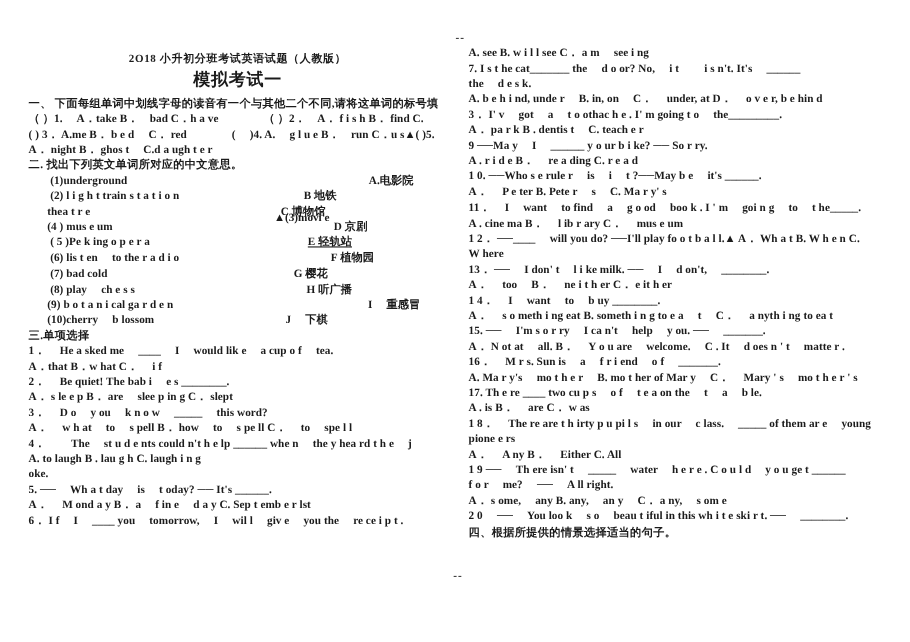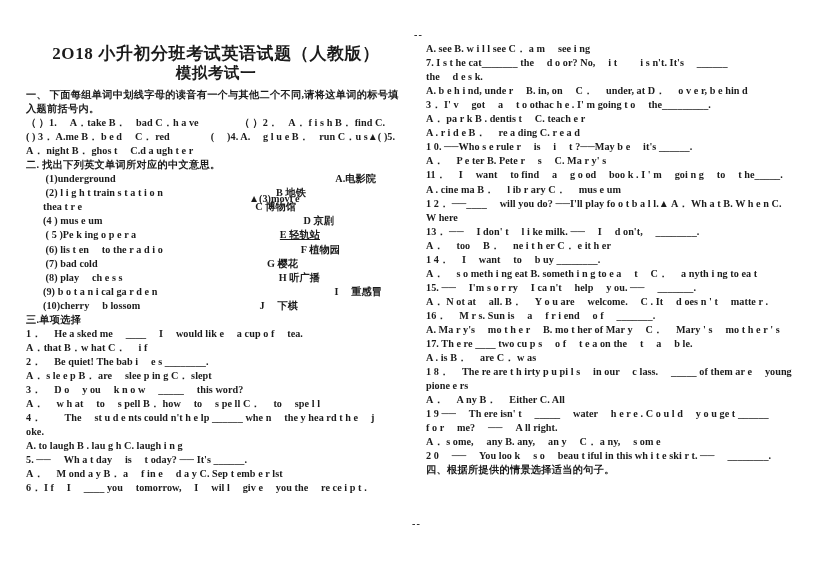--- a/index.html
+++ b/index.html
@@ -24,21 +24,21 @@
     height: 584px;
   }
   #col-left  { left: 26px;  width: 380px; }
   #col-right { left: 406px; width: 415px; }
 
   .title-block {
     margin-top: 44px;
     text-align: center;
   }
   .title-main {
-    font-size: 17px;
+    font-size: 10px;
     font-weight: bold;
     letter-spacing: 0.6px;
     white-space: nowrap;
     line-height: 19px;
   }
   .title-sub {
     font-size: 15.5px;
     font-weight: bold;
     letter-spacing: 0.6px;
     line-height: 19px;
@@ -98,21 +98,20 @@
 
   <div class="col" id="col-left">
 
     <div class="title-block">
       <div class="title-main">2O18 小升初分班考试英语试题（人教版）</div>
       <div class="title-sub">模拟考试一</div>
     </div>
 
     <div class="body-text" style="margin-top:6px;">
       <div class="ln head">一、 下面每组单词中划线字母的读音有一个与其他二个不同,请将这单词的标号填</div>
-      <div class="ln head">入题前括号内。</div>
       <div class="ln">（ ）1. 　A．take B．　bad C．h a ve　　　　（ ）2．　A． f i s h B． find C.</div>
       <div class="ln">( ) 3． A.me B． b e d 　C． red　　　　( 　)4. A.　 g l u e B．　run C．u s▲( )5.</div>
       <div class="ln">A． night B． ghos t 　C.d a ugh t e r</div>
     </div>
 
     <div class="body-text">
       <div class="ln head">二. 找出下列英文单词所对应的中文意思。</div>
 
       <div class="pair">
         <span class="a"> (1)underground</span>
@@ -158,40 +157,41 @@
 
     <div class="body-text">
       <div class="ln head">三.单项选择</div>
       <div class="ln">1． 　He a sked me 　____ 　I 　would lik e 　a cup o f 　tea.</div>
       <div class="ln">A．that B．w hat C． 　i f</div>
       <div class="ln">2． 　Be quiet! The bab i 　e s ________.</div>
       <div class="ln">A． s le e p B． are 　slee p in g C． slept</div>
       <div class="ln">3． 　D o 　y ou 　k n o w 　_____ 　this word?</div>
       <div class="ln">A． 　w h at 　to 　s pell B． how 　to 　s pe ll C． 　to 　spe l l</div>
       <div class="ln">4． 　　The 　st u d e nts could n't h e lp ______ whe n 　the y hea rd t h e 　j</div>
+      <div class="ln">A. to laugh B . lau g h C. laugh i n g</div>
       <div class="ln">oke.</div>
-      <div class="ln">A. to laugh B . lau g h C. laugh i n g</div>
       <div class="ln">5. ── 　Wh a t day 　is 　t oday? ── It's ______.</div>
       <div class="ln">A． 　M ond a y B． a 　f in e 　d a y C. Sep t emb e r lst</div>
       <div class="ln">6． I f 　I 　____ you 　tomorrow, 　I 　wil l 　giv e 　you the 　re ce i p t .</div>
     </div>
   </div>
 
   <div class="float-frag" style="left:249px; top:192px;">▲(3)movi e</div>
 
   <div class="col" id="col-right">
     <div class="gutter-mark rc-top" style="padding-left:8px;">--</div>
 
     <div class="body-text" style="padding-left:20px;">
       <div class="ln">A. see B. w i l l see C． a m 　see i ng</div>
       <div class="ln">7. I s t he cat_______ the 　d o or? No, 　i t 　　i s n't. It's 　______</div>
       <div class="ln">the 　d e s k.</div>
       <div class="ln">A. b e h i nd, unde r 　B. in, on 　C． 　under, at D． 　o v e r, b e hin d</div>
       <div class="ln">3． I' v 　got 　a 　t o othac h e . I' m going t o 　the_________.</div>
       <div class="ln">A． pa r k B . dentis t 　C. teach e r</div>
+      <div class="ln">9 ──Ma y 　I 　______ y o ur b i ke? ── So r ry.</div>
       <div class="ln">A . r i d e B． 　re a ding C. r e a d</div>
       <div class="ln">1 0. ──Who s e rule r 　is 　i 　t ?──May b e 　it's ______.</div>
       <div class="ln">A． 　P e ter B. Pete r 　s 　C. Ma r y' s</div>
       <div class="ln">11． 　I 　want 　to find 　a 　g o od 　boo k . I ' m 　goi n g 　to 　t he_____.</div>
       <div class="ln">A . cine ma B． 　l ib r ary C． 　mus e um</div>
       <div class="ln">1 2． ──____ 　will you do? ──I'll play fo o t b a l l.▲ A． Wh a t B. W h e n C.</div>
       <div class="ln">W here</div>
       <div class="ln">13． ── 　I don' t 　l i ke milk. ── 　I 　d on't, 　________.</div>
       <div class="ln">A． 　too 　B． 　ne i t h er C． e it h er</div>
       <div class="ln">1 4． 　I 　want 　to 　b uy ________.</div>

